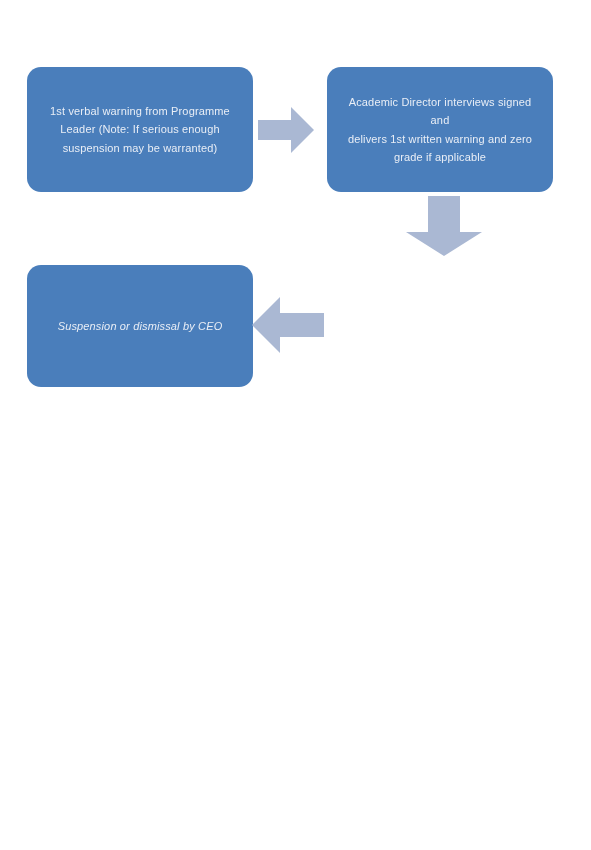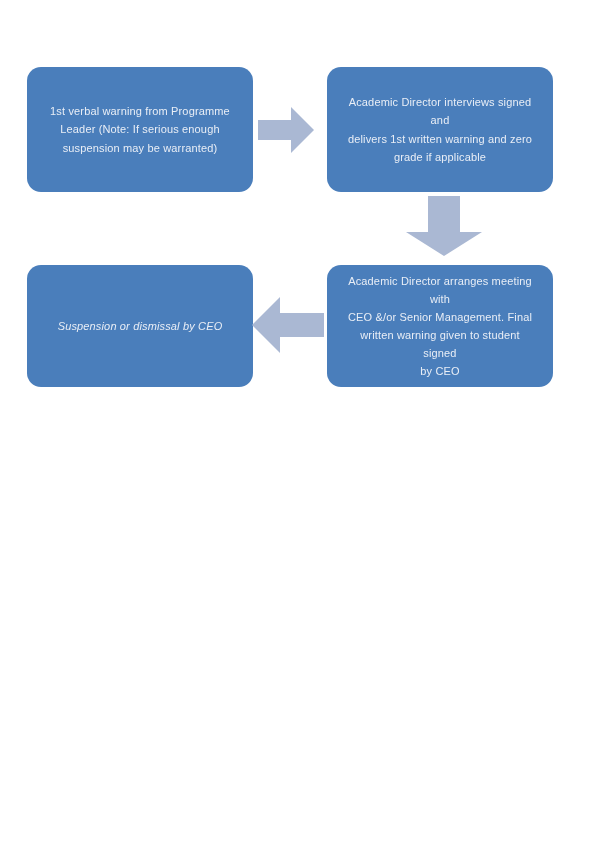--- a/index.html
+++ b/index.html
@@ -79,20 +79,14 @@
   </svg>
 
   <div class="flow-box" id="node-suspension">
     <span class="box-text">Suspension or dismissal by CEO</span>
   </div>
 
   <svg class="arrow" id="arrow-left" viewBox="0 0 72 56">
     <polygon points="72,16 28,16 28,0 0,28 28,56 28,40 72,40" fill="#aab8d3"></polygon>
   </svg>
 
-  <div class="flow-box" id="node-final-warning">
-    <span class="box-text">Academic Director arranges meeting with
-CEO &amp;/or Senior Management.  Final
-written warning given to student signed
-by CEO</span>
-  </div>
 
 </div>
 
 </body></html>

